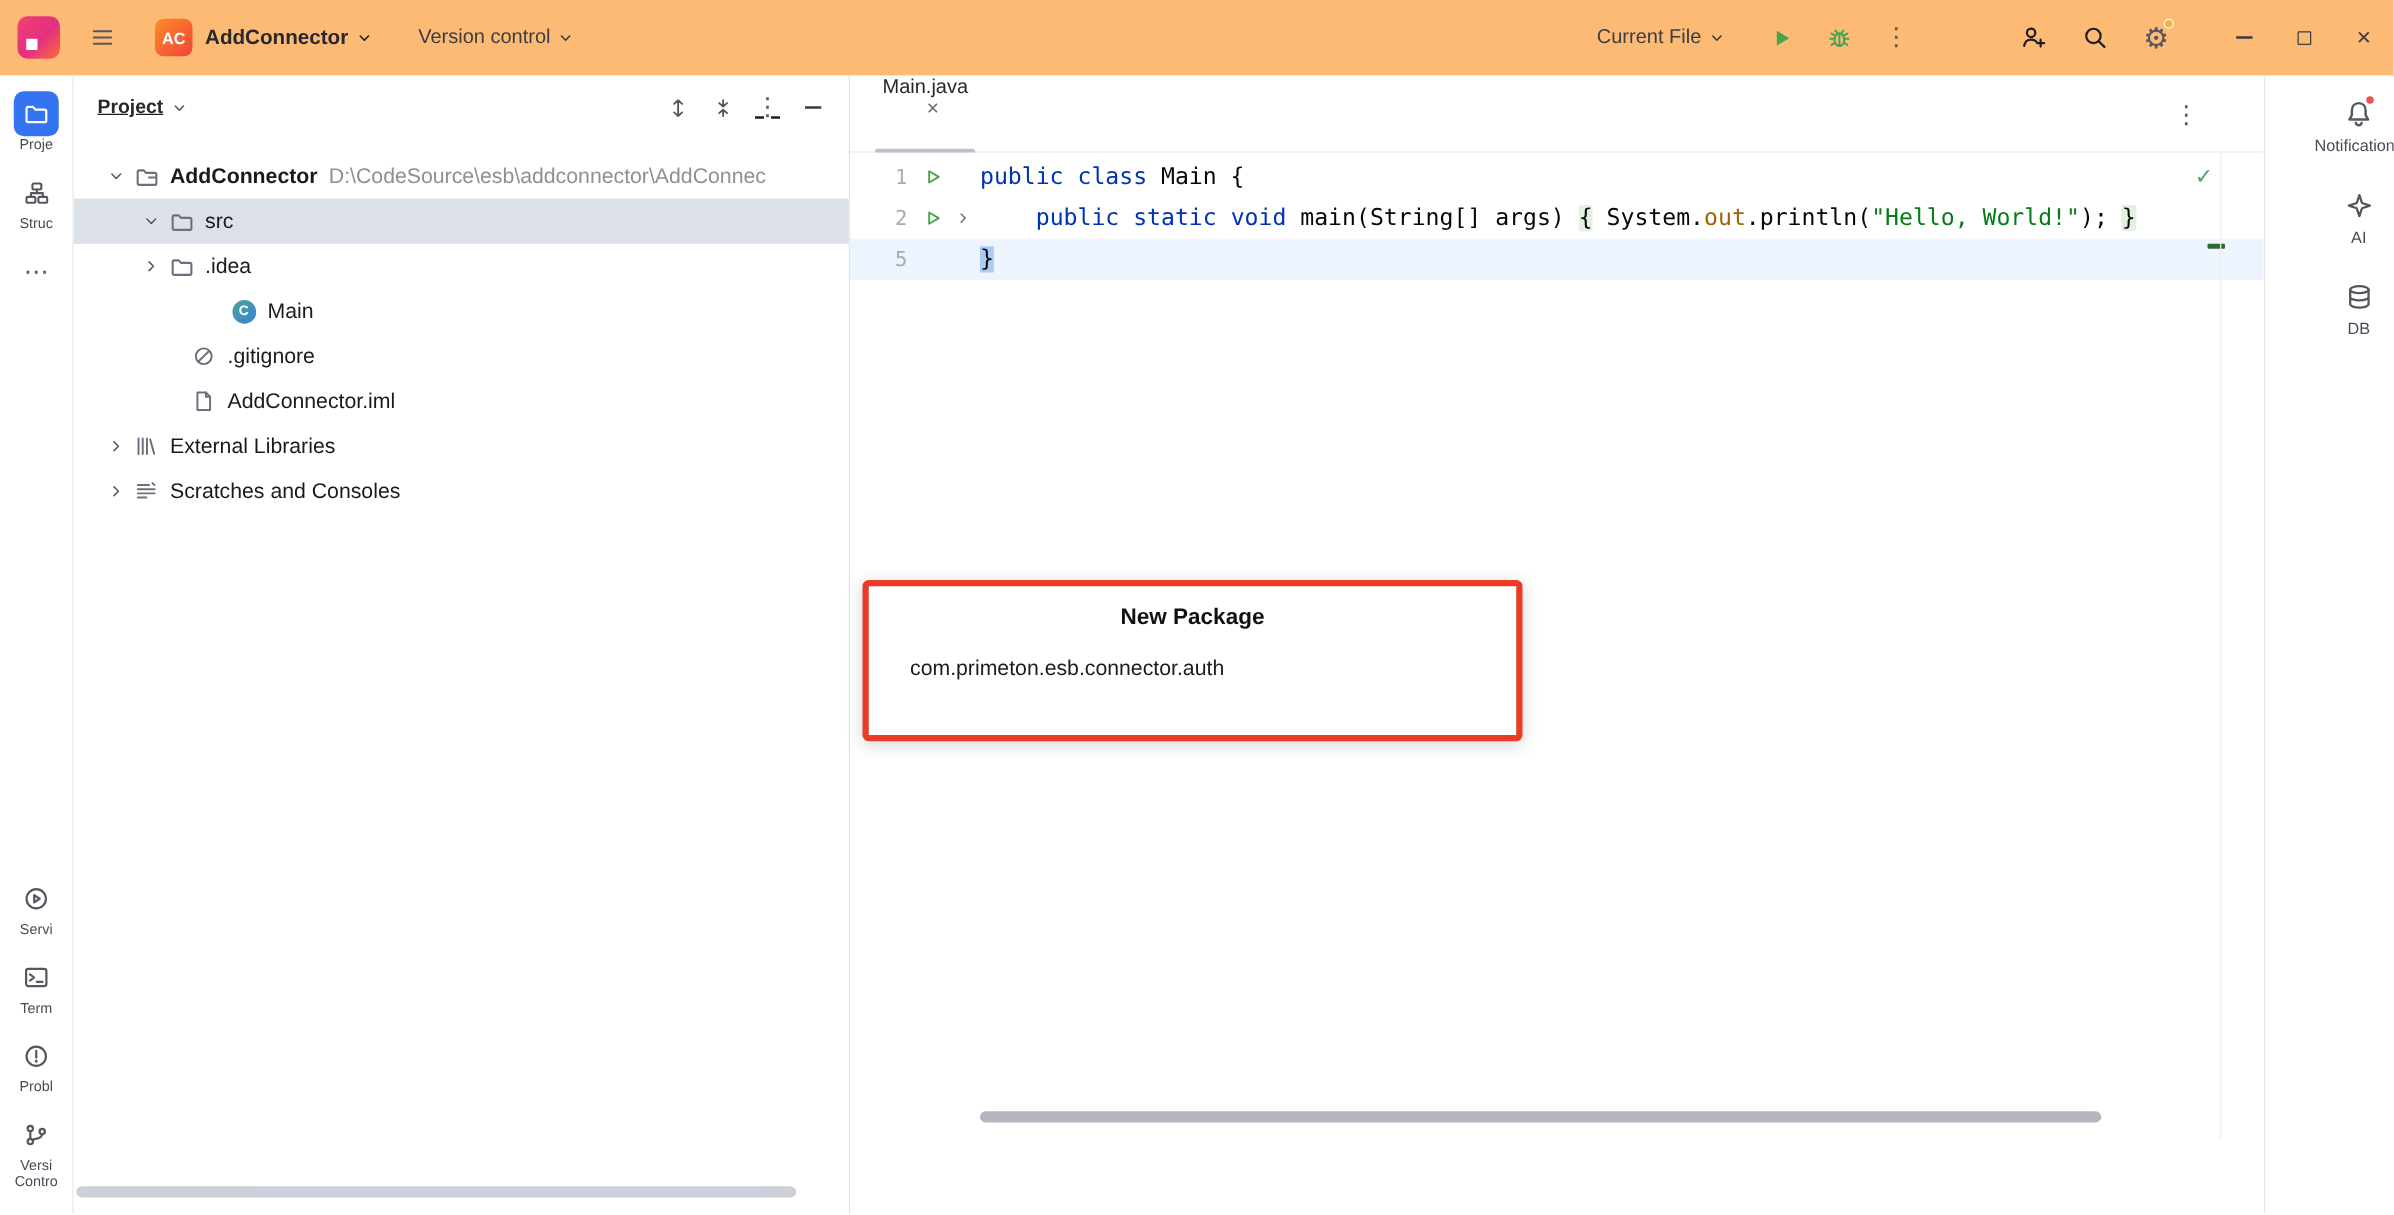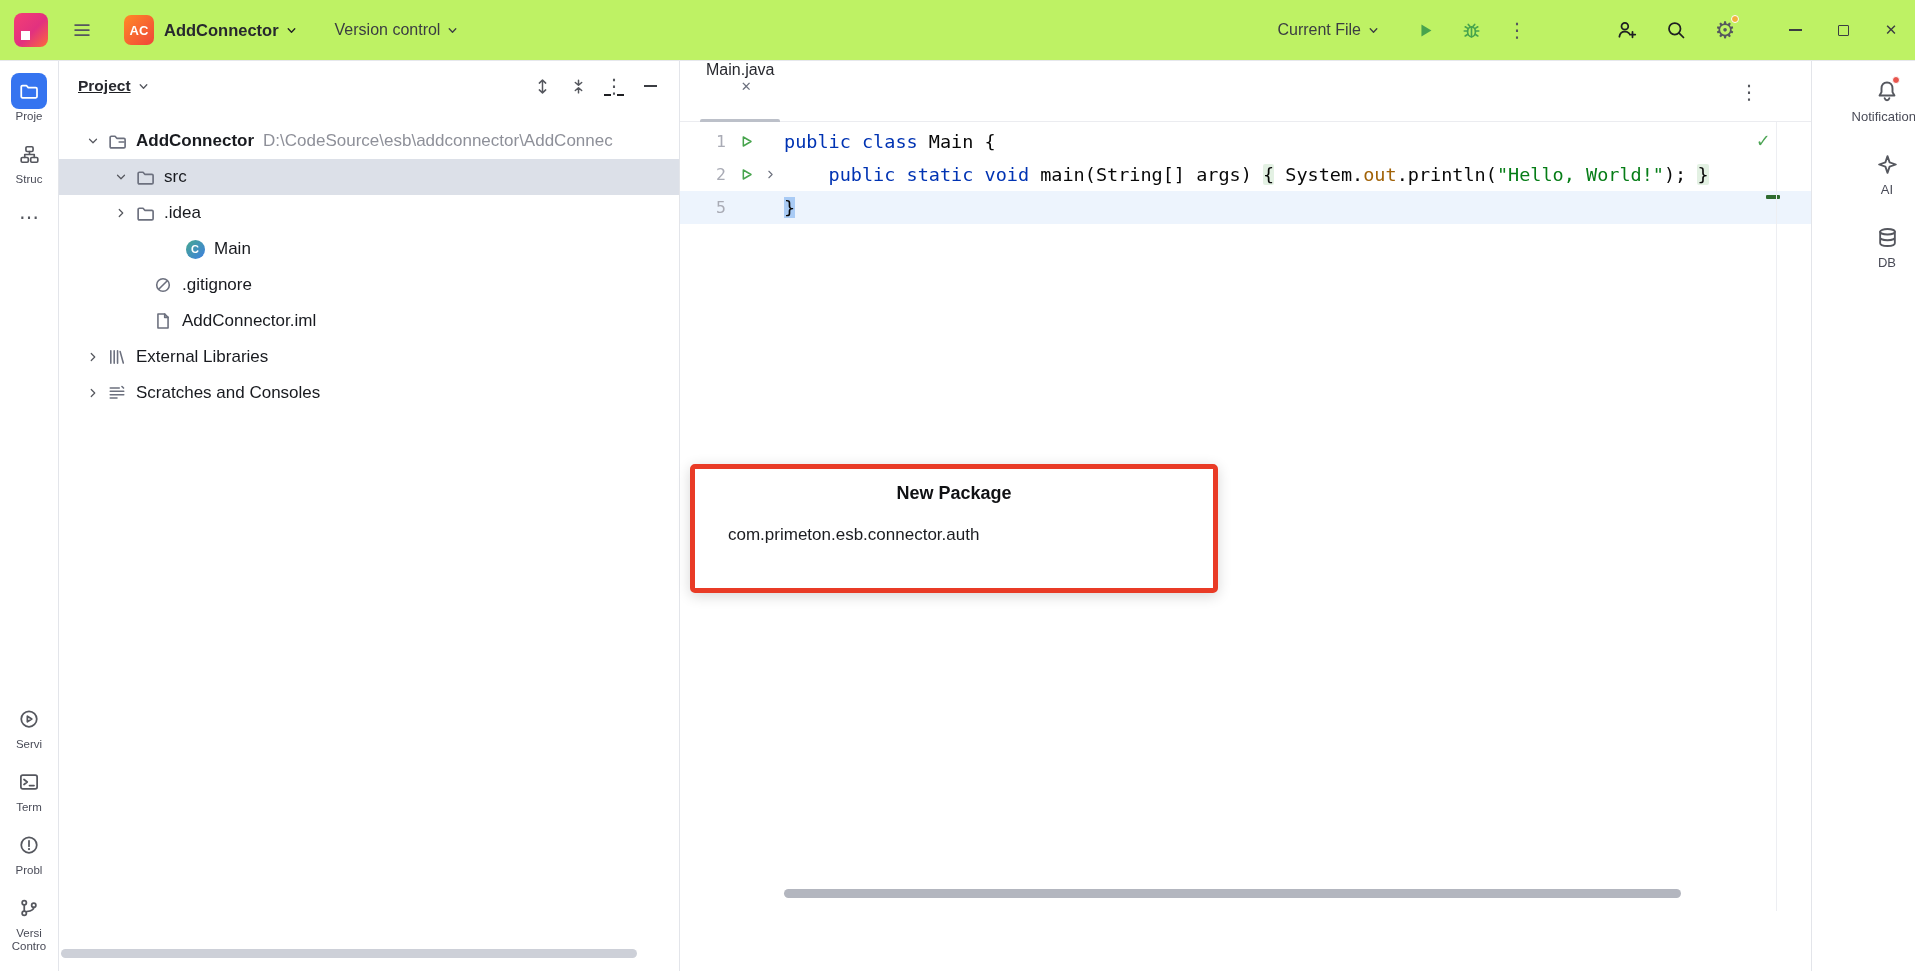--- a/index.html
+++ b/index.html
@@ -1,21 +1,21 @@
 <!DOCTYPE html>
 <html><head>
 <meta charset="utf-8">
 <style>
   * { margin:0; padding:0; box-sizing:border-box; }
   html,body { width:1915px; height:972px; overflow:hidden; background:#fff;
     font-family:"Liberation Sans", sans-serif; color:#1E1F22; }
   body { position:relative; }
 
   
-  .titlebar { height:61px; display:flex; align-items:center; background:#bef264;
+  .titlebar { height:61px; display:flex; align-items:center; background:#fdba74;
     border-bottom:1px solid #E6E8EC; padding-left:14px; }
   .logo { width:34px; height:34px; border-radius:8px;
     background:linear-gradient(135deg,#F43F75 0%,#E2317F 55%,#FD6B3A 100%);
     position:relative; flex:0 0 auto; }
   .logo::after { content:""; position:absolute; left:7px; bottom:7px; width:9px; height:9px; background:#fff; }
   .tb-btn { display:flex; align-items:center; justify-content:center; height:36px;
     border-radius:8px; color:#55575E; }
   .hamburger { width:36px; margin-left:16px; }
   .proj-widget { display:flex; align-items:center; margin-left:24px; cursor:default; }
   .ac-badge { width:30px; height:30px; border-radius:7px; color:#fff; font-weight:700; font-size:13px;

